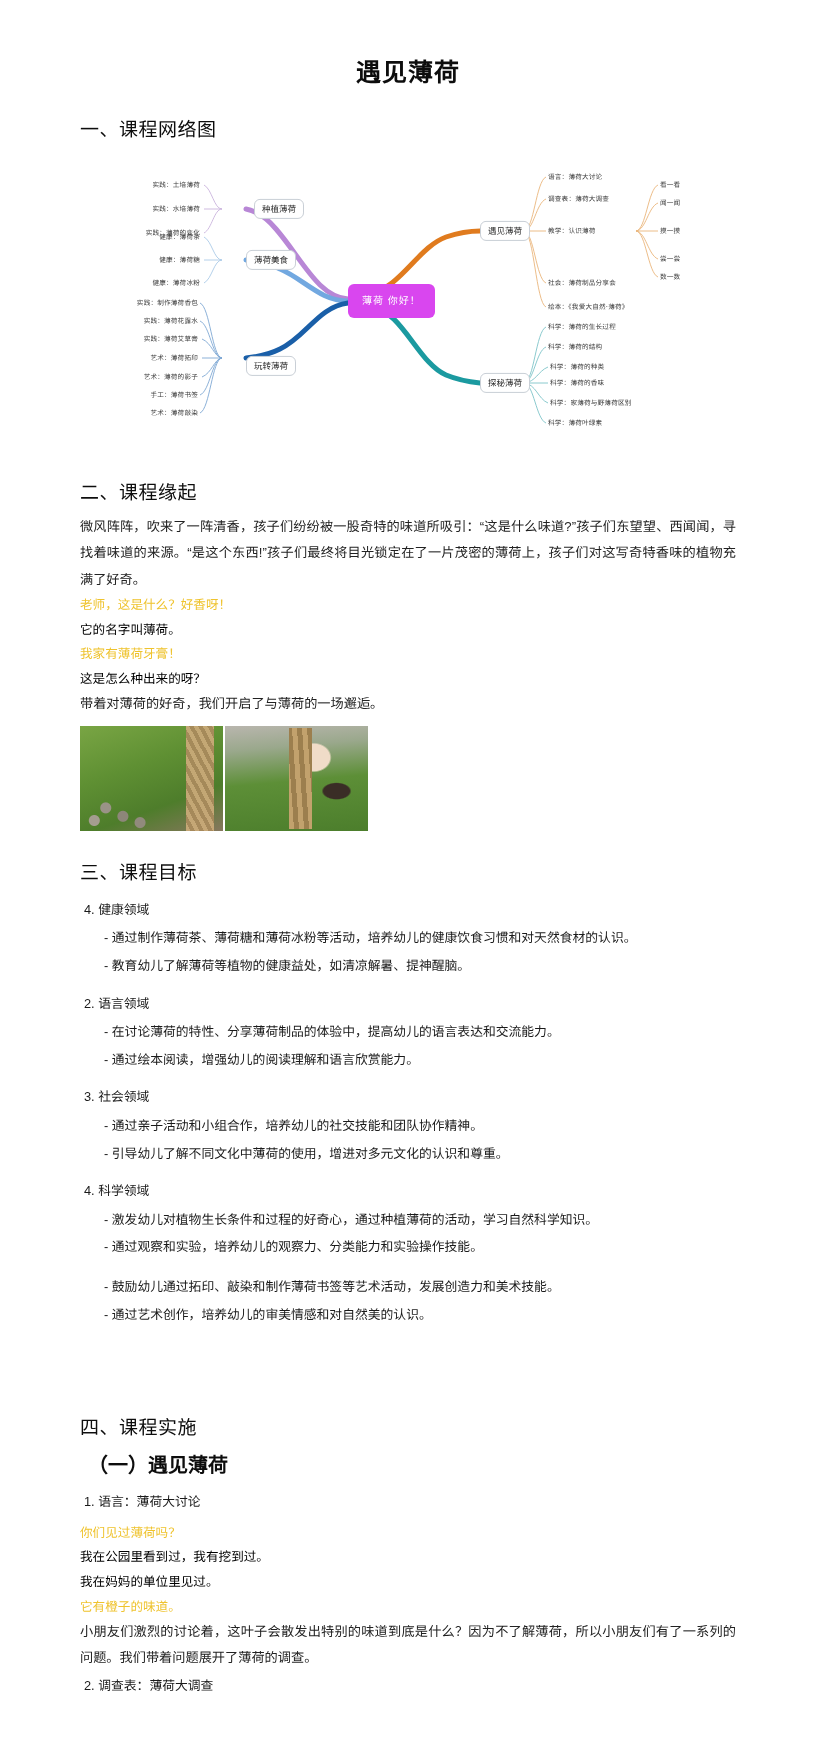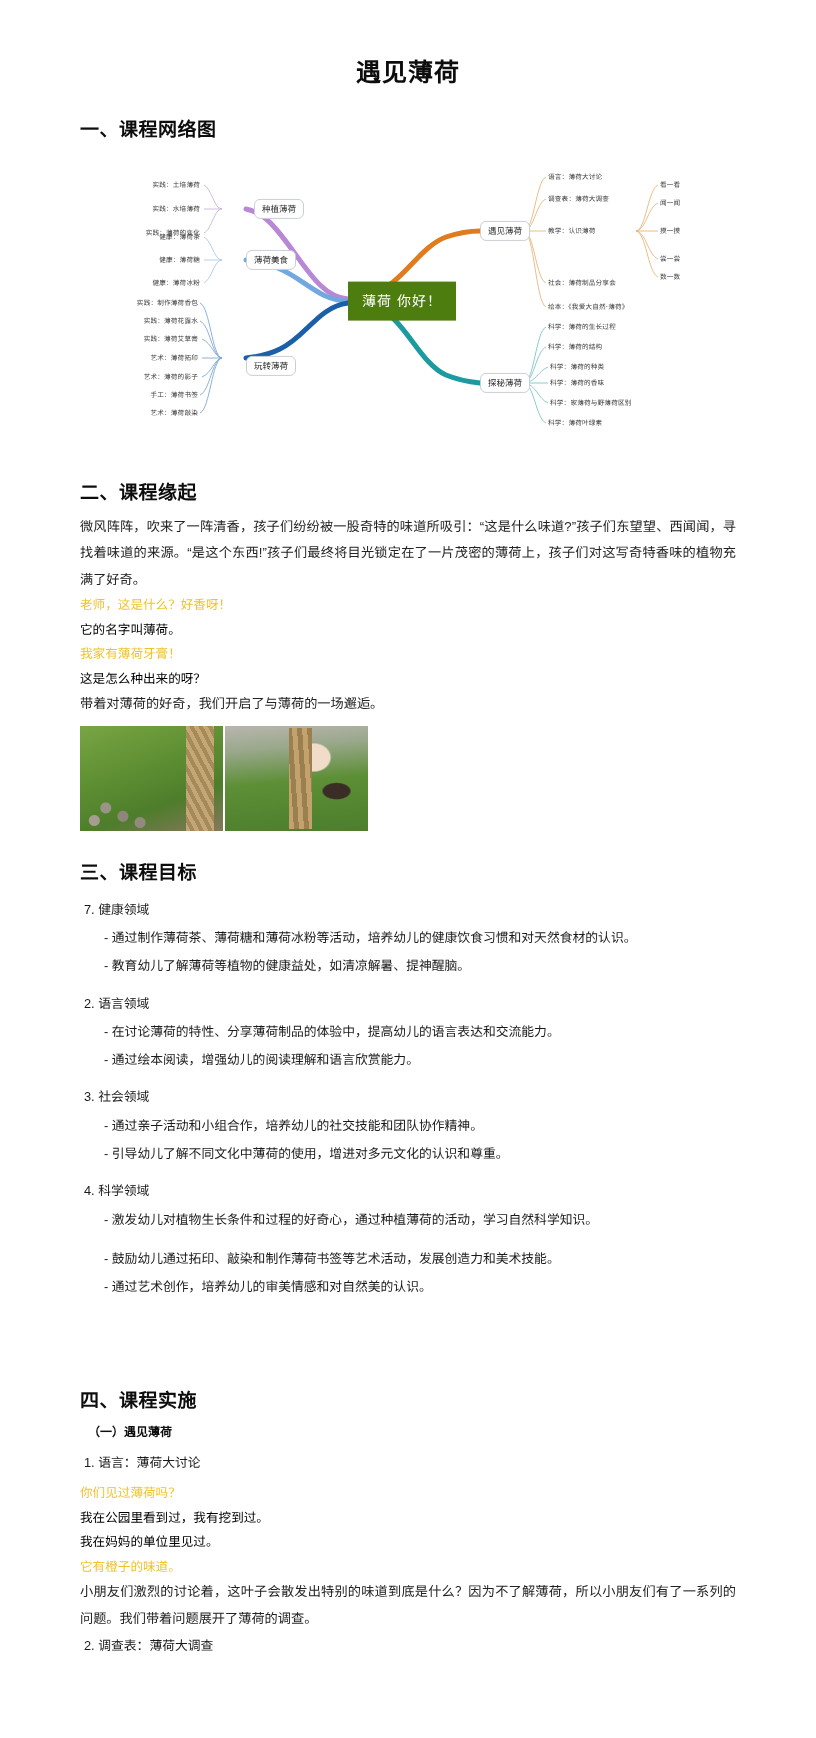--- a/index.html
+++ b/index.html
@@ -22,27 +22,27 @@
   .doc-title {
     font-size: 25px;
     font-weight: bold;
     text-align: center;
     letter-spacing: 1px;
     margin: 10px 0 26px 0;
     color: #0d0d0d;
   }
   h2.section-heading {
     font-size: 19px;
-    font-weight: bold;
+    font-weight: normal;
     margin: 26px 0 10px 0;
     color: #0d0d0d;
     letter-spacing: 0.5px;
   }
   h3.sub-heading {
-    font-size: 12px;
+    font-size: 20px;
     font-weight: bold;
     margin: 10px 0 10px 8px;
     color: #0d0d0d;
   }
   p.body-text {
     font-size: 13.2px;
     line-height: 2.0;
     margin: 0;
     color: #222;
     text-align: justify;
@@ -76,26 +76,26 @@
     border: 1px solid #c9cfd6;
     border-radius: 6px;
     font-size: 8.5px;
     color: #2b2b2b;
     padding: 4px 7px;
     white-space: nowrap;
     line-height: 1.2;
     transform: translateY(-50%);
   }
   .node.center {
-    background: #4d7c0f;
+    background: #d946ef;
     border: none;
     color: #fff;
-    font-size: 14px;
+    font-size: 10px;
     font-weight: 500;
-    border-radius: 0;
+    border-radius: 6px;
     padding: 11px 14px;
     letter-spacing: 1px;
   }
   .leaf {
     position: absolute;
     font-size: 6.6px;
     color: #3a3a3a;
     white-space: nowrap;
     line-height: 1;
     transform: translateY(-50%);
@@ -283,40 +283,41 @@
   <p class="body-text">带着对薄荷的好奇，我们开启了与薄荷的一场邂逅。</p>
 
   <div class="photo-row">
     <div class="photo garden"></div>
     <div class="photo kids"></div>
   </div>
 
   <h2 class="section-heading">三、课程目标</h2>
 
   <div class="goal-group">
-    <div class="goal-title">7. 健康领域</div>
+    <div class="goal-title">4. 健康领域</div>
     <div class="goal-item">- 通过制作薄荷茶、薄荷糖和薄荷冰粉等活动，培养幼儿的健康饮食习惯和对天然食材的认识。</div>
     <div class="goal-item">- 教育幼儿了解薄荷等植物的健康益处，如清凉解暑、提神醒脑。</div>
   </div>
 
   <div class="goal-group">
     <div class="goal-title">2. 语言领域</div>
     <div class="goal-item">- 在讨论薄荷的特性、分享薄荷制品的体验中，提高幼儿的语言表达和交流能力。</div>
     <div class="goal-item">- 通过绘本阅读，增强幼儿的阅读理解和语言欣赏能力。</div>
   </div>
 
   <div class="goal-group">
     <div class="goal-title">3. 社会领域</div>
     <div class="goal-item">- 通过亲子活动和小组合作，培养幼儿的社交技能和团队协作精神。</div>
     <div class="goal-item">- 引导幼儿了解不同文化中薄荷的使用，增进对多元文化的认识和尊重。</div>
   </div>
 
   <div class="goal-group">
     <div class="goal-title">4. 科学领域</div>
     <div class="goal-item">- 激发幼儿对植物生长条件和过程的好奇心，通过种植薄荷的活动，学习自然科学知识。</div>
+    <div class="goal-item">- 通过观察和实验，培养幼儿的观察力、分类能力和实验操作技能。</div>
   </div>
 
   <div class="goal-group">
     <div class="goal-item">- 鼓励幼儿通过拓印、敲染和制作薄荷书签等艺术活动，发展创造力和美术技能。</div>
     <div class="goal-item">- 通过艺术创作，培养幼儿的审美情感和对自然美的认识。</div>
   </div>
 
   <div class="spacer-lg"></div>
 
   <h2 class="section-heading">四、课程实施</h2>

